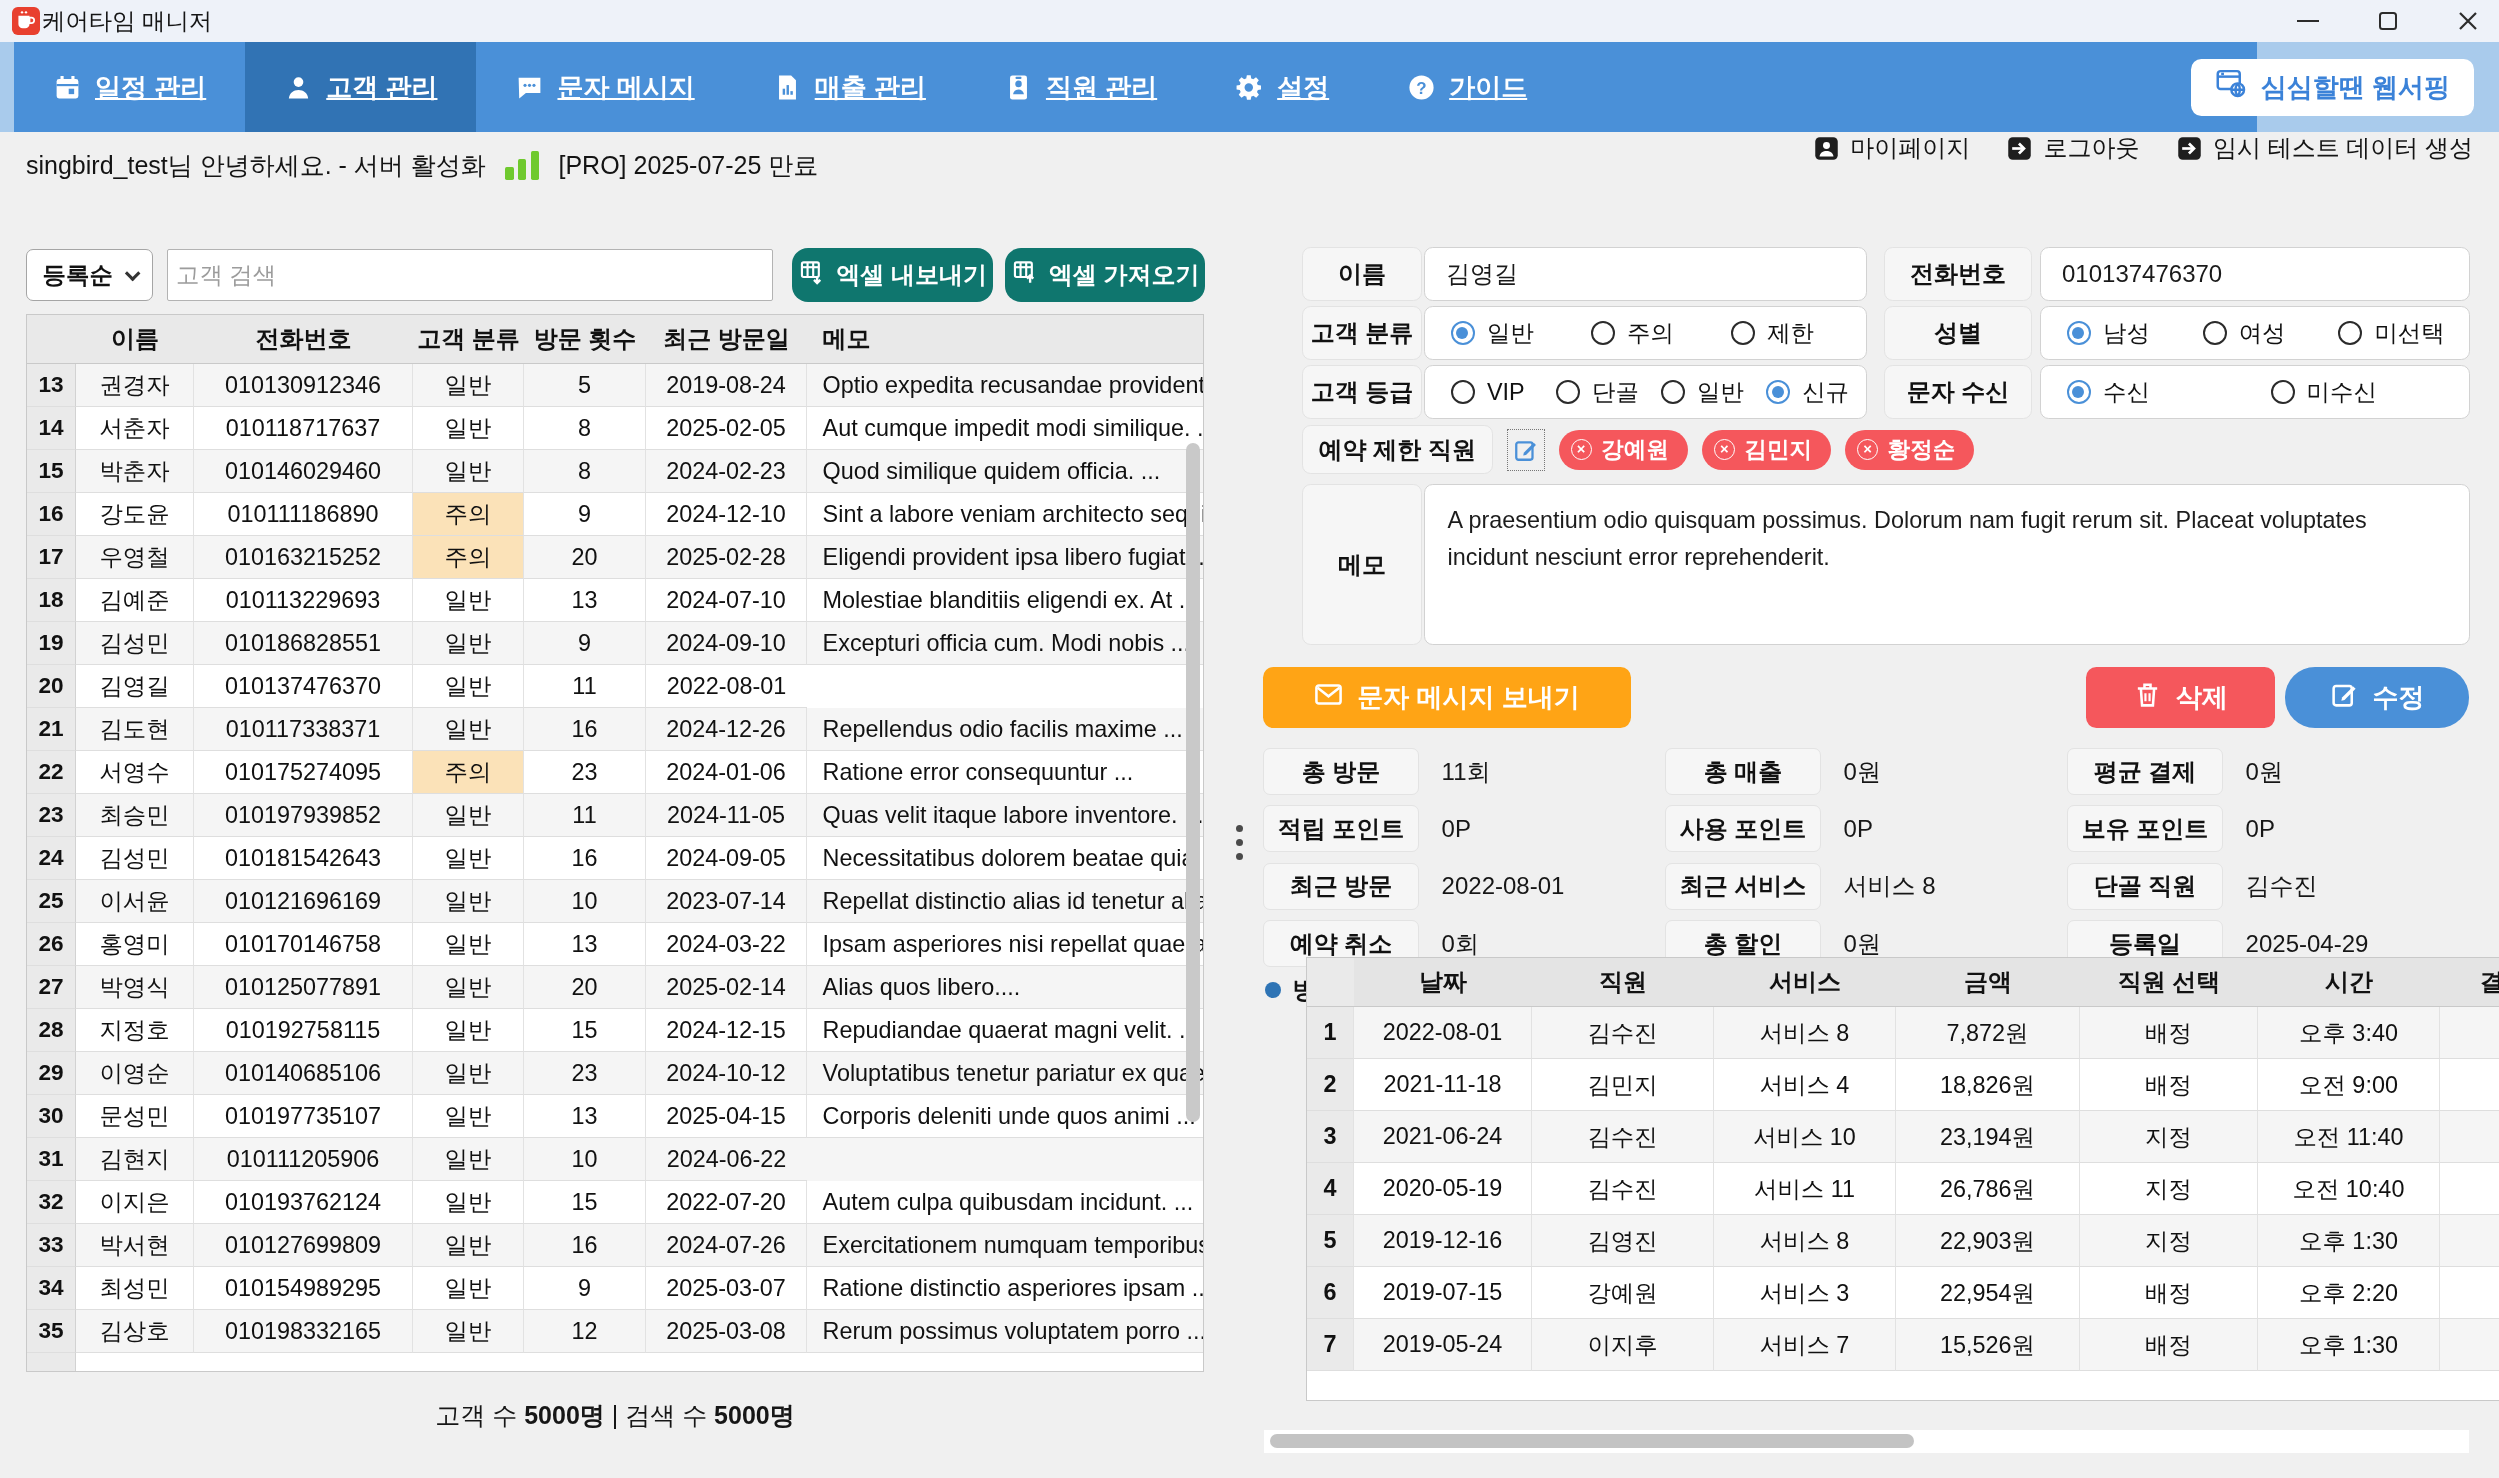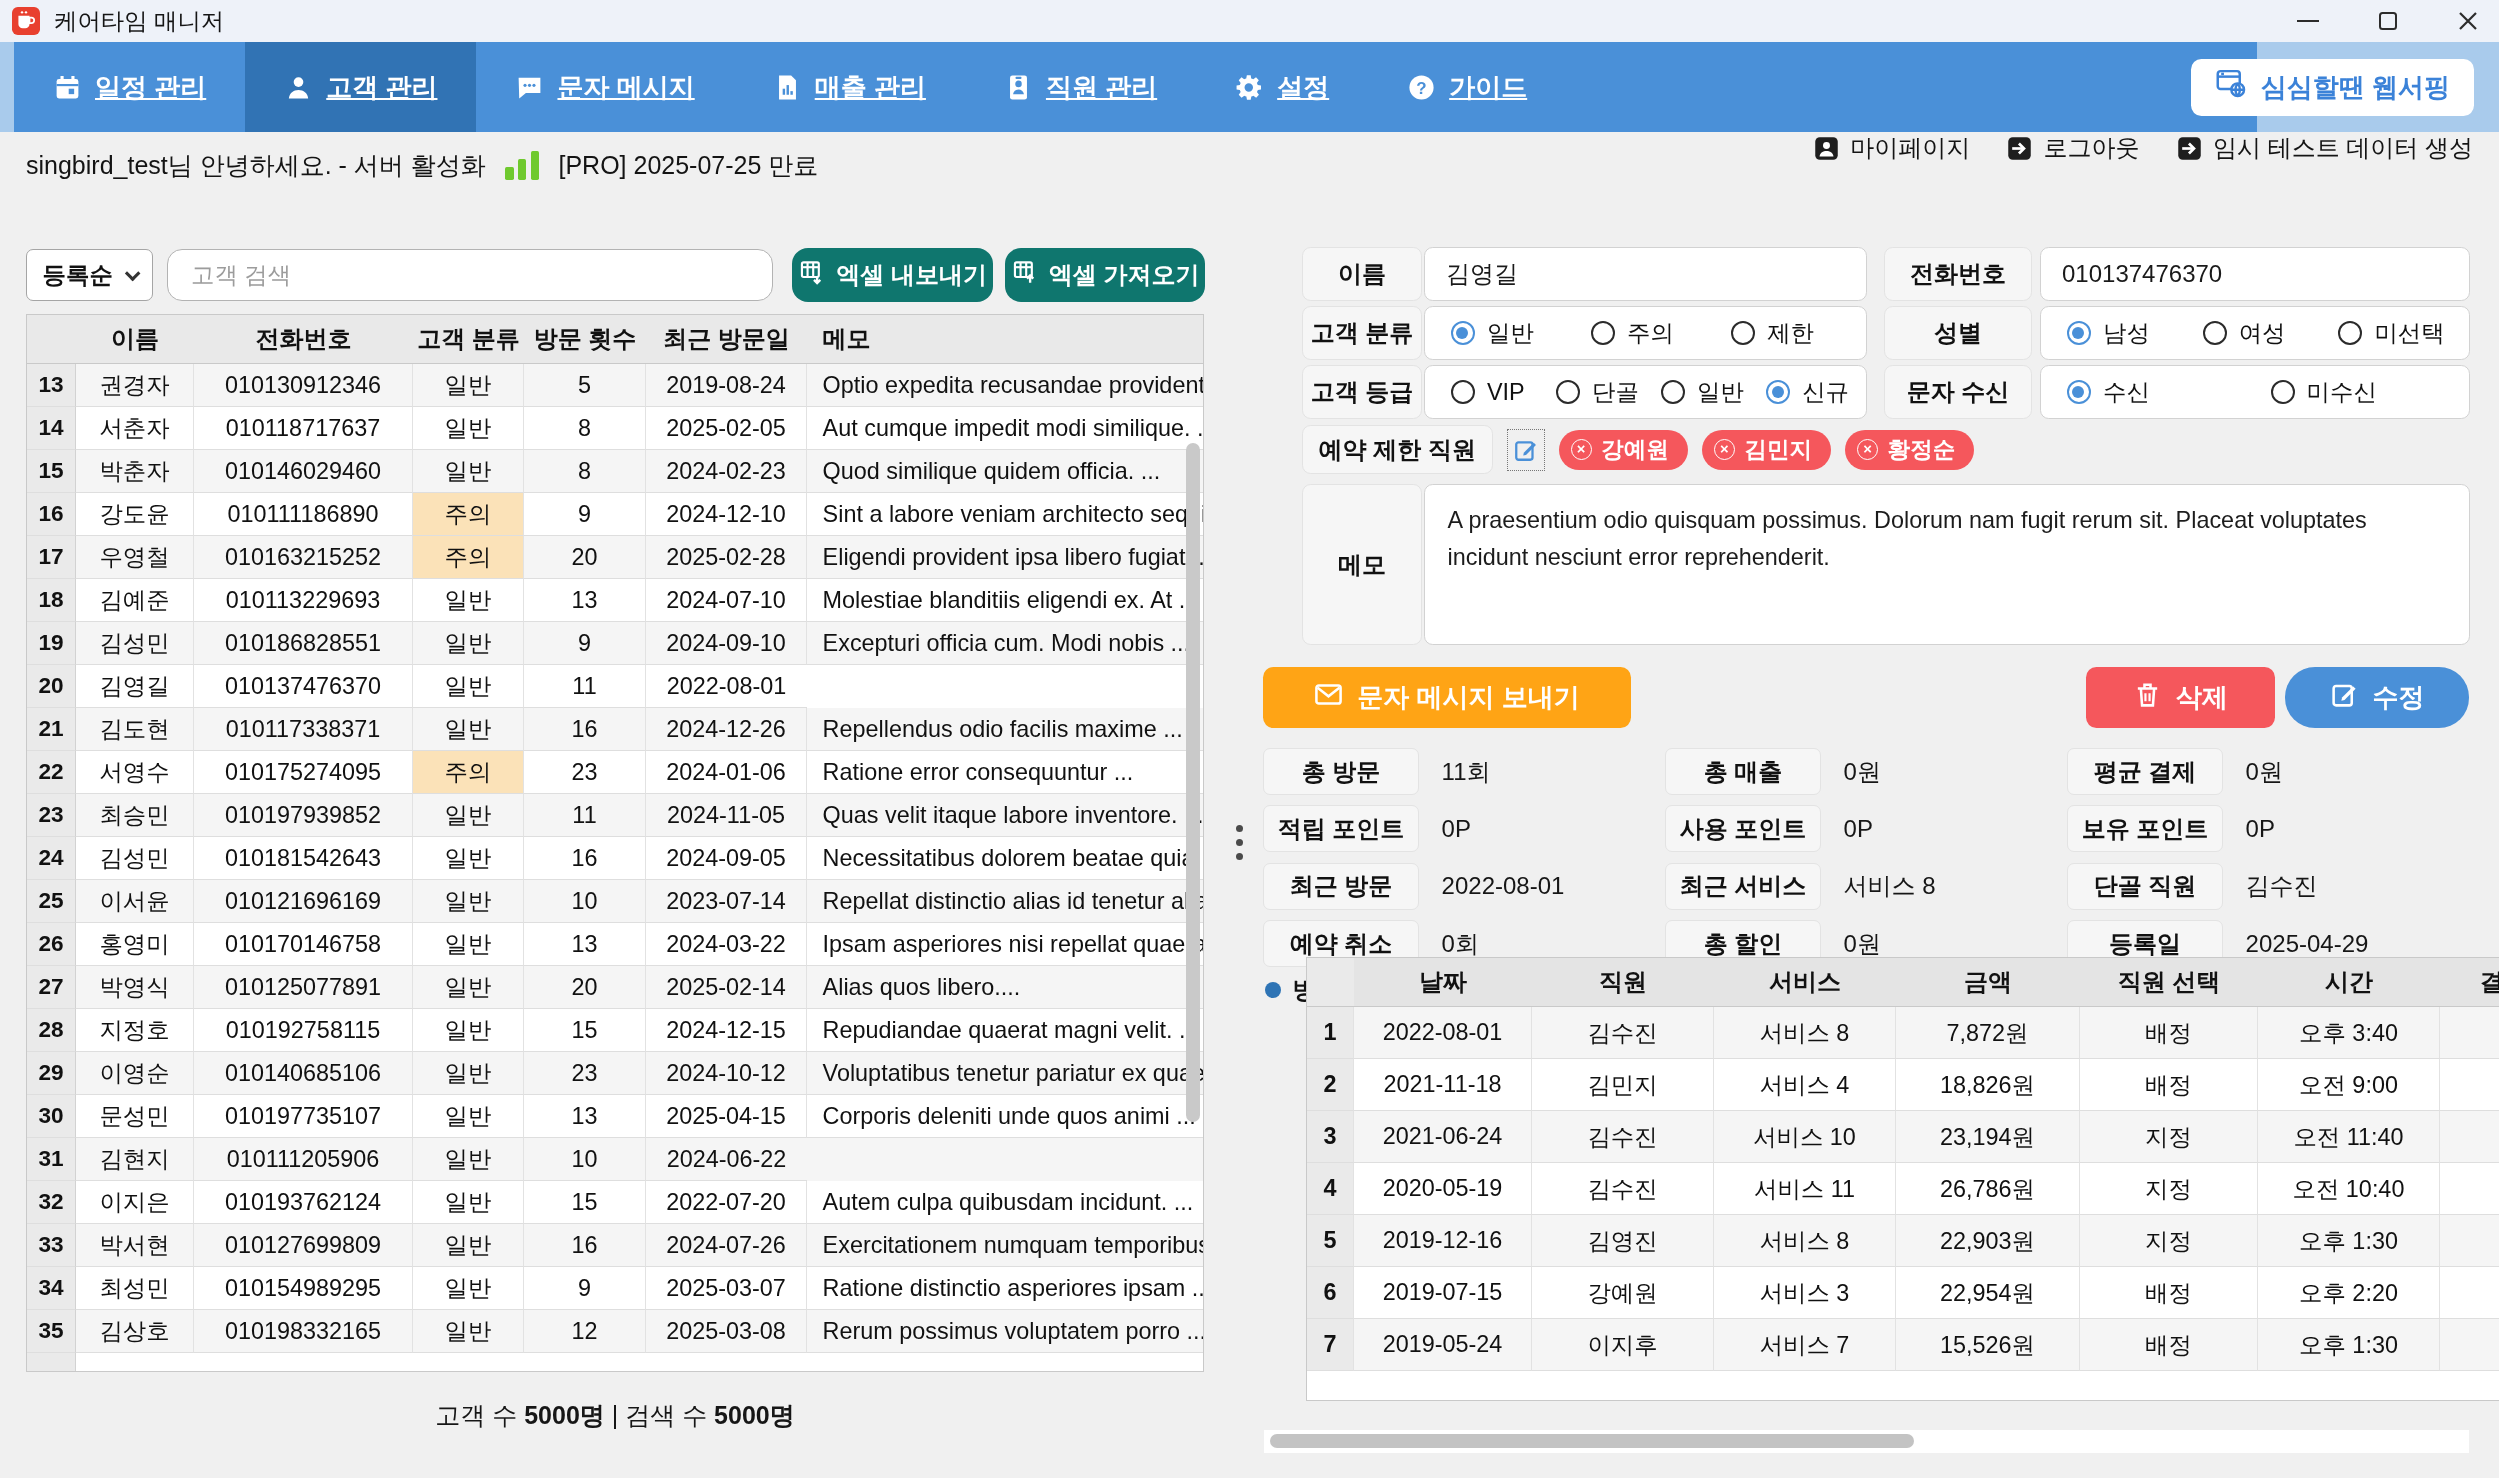--- a/index.html
+++ b/index.html
@@ -4,21 +4,21 @@
 <style>
   * { margin:0; padding:0; box-sizing:border-box; }
   html,body { width:2500px; height:1479px; overflow:hidden;
     font-family:"Liberation Sans","DejaVu Sans",sans-serif; background:#f0f0f0; color:#111; }
   .abs { position:absolute; }
 
   
   .titlebar { position:absolute; left:0; top:0; width:2500px; height:42px; background:#eef2f9;
     display:flex; align-items:center; }
   .app-icon { width:28px; height:28px; margin-left:12px; }
-  .app-title { margin-left:14px; font-size:23.4px; font-weight:500; color:#151515; }
+  .app-title { margin-left:2px; font-size:23.4px; font-weight:500; color:#151515; }
   .win-controls { position:absolute; right:19px; top:0; height:42px; display:flex; align-items:center; gap:54px; }
   .win-btn { width:26px; height:26px; display:flex; align-items:center; justify-content:center; }
   .min-glyph { width:22.6px; height:2.6px; background:#2c2c2c; }
   .max-glyph { width:18px; height:18px; border:2.2px solid #2c2c2c; border-radius:3.5px; }
 
   
   .navbar { position:absolute; left:0; top:42px; width:2500px; height:90px; background:#a9cbec; }
   .nav-strip { position:absolute; left:14px; top:0; width:2243px; height:90px; background:#4a90d8; display:flex; }
   .nav-tab { height:90px; padding:0 39px; display:flex; align-items:center; gap:13px;
     color:#fff; font-size:26px; font-weight:bold; cursor:pointer;text-decoration:underline; }
@@ -37,21 +37,21 @@
   .status-link { display:flex; align-items:center; gap:10.4px; font-size:24px; color:#141414; cursor:pointer; }
   .status-link svg { width:27px; height:27px; }
 
   
   .sort-select { position:absolute; left:26px; top:249px; width:127px; height:52px; background:#fff;
     border:1.7px solid #a5a5a5; border-radius:7px; display:flex; align-items:center; font-size:23.4px; font-weight:600;
     padding-left:15.6px; }
   .sort-chevron { position:absolute; right:14px; top:18px; width:11.3px; height:11.3px;
     border-right:3px solid #333; border-bottom:3px solid #333; transform:rotate(45deg); }
   .search-input { position:absolute; left:167px; top:249px; width:606px; height:52px; border:1.7px solid #b3b3b3;
-    border-radius:15px; padding:0 23px; font-size:23.4px; font-family:inherit; color:#222; background:#fff; outline:none; }
+    border-radius:2px; padding:0 8px; font-size:23.4px; font-family:inherit; color:#222; background:#fff; outline:none; }
   .search-input::placeholder { color:#9c9c9c; }
   .excel-btn { position:absolute; top:248px; height:54px; background:#0f766e; border-radius:16px; color:#fff;
     font-size:24px; font-weight:bold; display:flex; align-items:center; justify-content:center; gap:11.3px; cursor:pointer; }
   .excel-btn svg { width:27px; height:27px; }
   #btn-export { left:792px; width:201px; }
   #btn-import { left:1005px; width:200px; }
 
   
   .cust-table { position:absolute; left:26px; top:314px; width:1178px; background:#fff; border:0.9px solid #c9c9c9; }
   .ct-header { display:flex; height:49px; background:#e9e9e9; border-bottom:0.9px solid #c9c9c9; }

